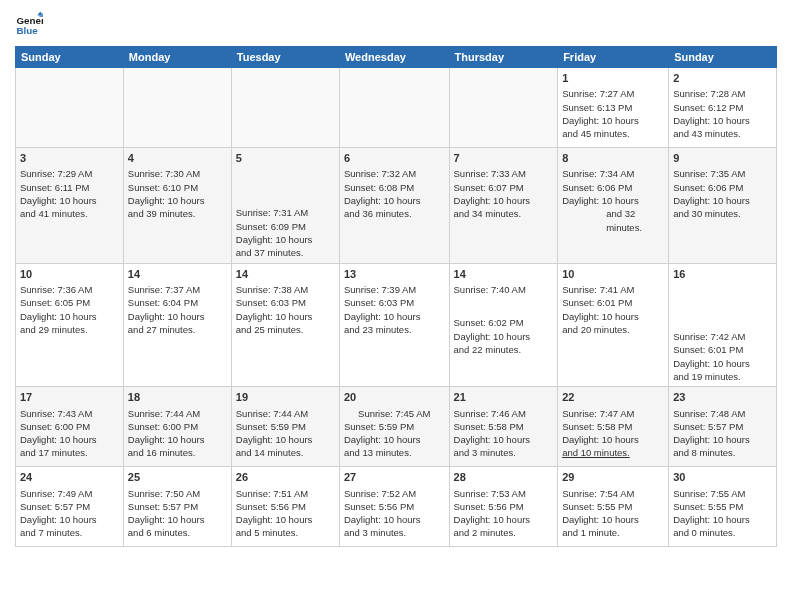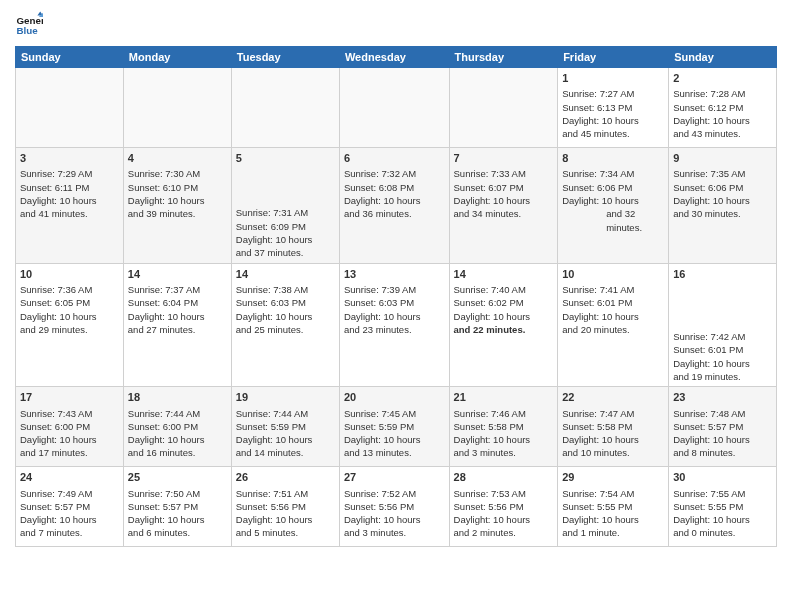--- a/index.html
+++ b/index.html
@@ -213,23 +213,23 @@
           <td>
             <span class="day-number">13</span>
             <span style="display: block;">Sunrise: 7:39 AM</span>
             <span style="display: block;">Sunset: 6:03 PM</span>
             <span style="display: block;">Daylight: 10 hours</span>
             <span style="display: block;">and 23 minutes.</span>
           </td>
           <td>
             <span class="day-number">14</span>
             <span style="display: block;">Sunrise: 7:40 AM</span>
-            <span style="display: block;">Sunset: 6:02 PM</span>
-            <span style="display: block;">Daylight: 10 hours</span>
-            <span style="display: block; font-weight: bold;">and 22 minutes.</span>
+            <span style="display: block; margin-top: 20px;">Sunset: 6:02 PM</span>
+            <span style="display: block;">Daylight: 10 hours</span>
+            <span style="display: block;">and 22 minutes.</span>
           </td>
           <td>
             <span class="day-number">10</span>
             <span style="display: block;">Sunrise: 7:41 AM</span>
             <span style="display: block;">Sunset: 6:01 PM</span>
             <span style="display: block;">Daylight: 10 hours</span>
             <span style="display: block;">and 20 minutes.</span>
           </td>
           <td>
             <span class="day-number">16</span>
@@ -256,38 +256,38 @@
           </td>
           <td>
             <span class="day-number">19</span>
             <span style="display: block;">Sunrise: 7:44 AM</span>
             <span style="display: block;">Sunset: 5:59 PM</span>
             <span style="display: block;">Daylight: 10 hours</span>
             <span style="display: block;">and 14 minutes.</span>
           </td>
           <td>
             <span class="day-number">20</span>
-            <span style="display: block;">Sunrise: 7:45 AM</span>
+            <span style="display: block; text-align: center;">Sunrise: 7:45 AM</span>
             <span style="display: block;">Sunset: 5:59 PM</span>
             <span style="display: block;">Daylight: 10 hours</span>
             <span style="display: block;">and 13 minutes.</span>
           </td>
           <td>
             <span class="day-number">21</span>
             <span style="display: block;">Sunrise: 7:46 AM</span>
             <span style="display: block;">Sunset: 5:58 PM</span>
             <span style="display: block;">Daylight: 10 hours</span>
             <span style="display: block;">and 3 minutes.</span>
           </td>
           <td>
             <span class="day-number">22</span>
             <span style="display: block;">Sunrise: 7:47 AM</span>
             <span style="display: block;">Sunset: 5:58 PM</span>
             <span style="display: block;">Daylight: 10 hours</span>
-            <span style="display: block;">and 10 minutes.</span>
+            <span style="display: block; text-decoration: underline;">and 10 minutes.</span>
           </td>
           <td>
             <span class="day-number">23</span>
             <span style="display: block;">Sunrise: 7:48 AM</span>
             <span style="display: block;">Sunset: 5:57 PM</span>
             <span style="display: block;">Daylight: 10 hours</span>
             <span style="display: block;">and 8 minutes.</span>
           </td>
         </tr>
         <tr>

